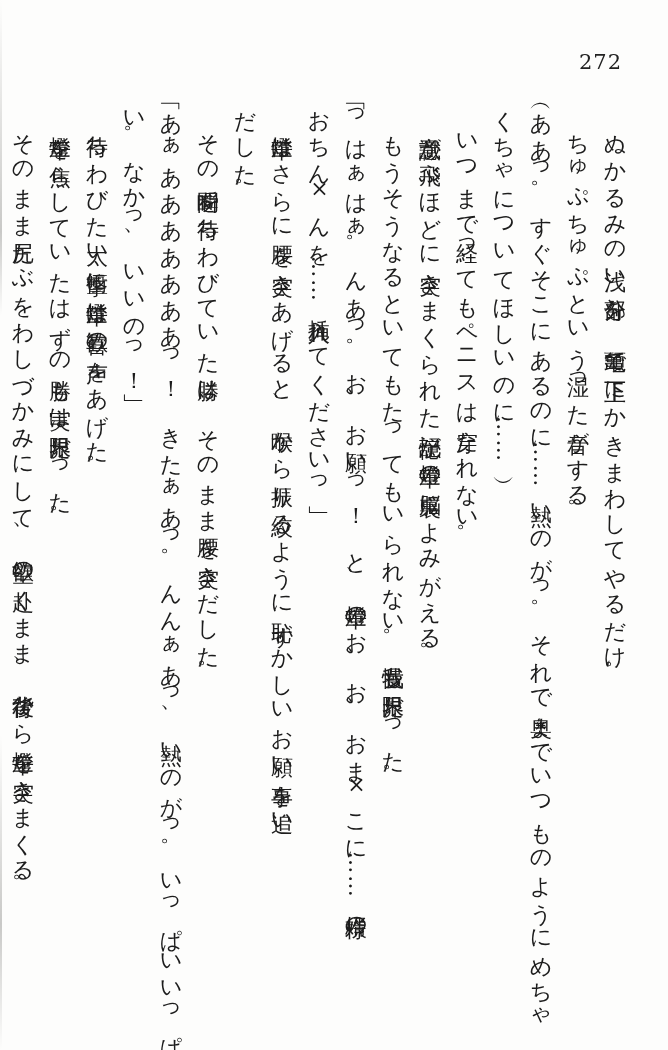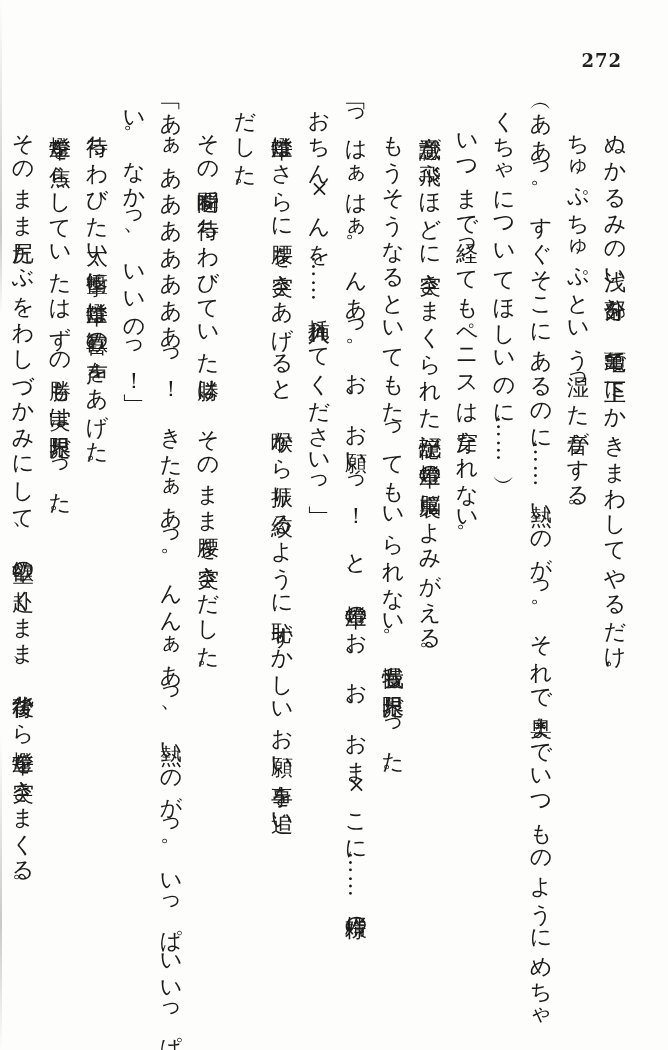--- a/index.html
+++ b/index.html
@@ -21,24 +21,23 @@
     left: 0;
     top: 0;
     width: 2px;
     height: 100%;
     background: linear-gradient(#fdfdfc 0%, #c9c9c7 22%, #fdfdfc 30%, #fdfdfc 70%, #c9c9c7 88%, #fdfdfc 100%);
   }
   .page-number {
     position: absolute;
     top: 50px;
     right: 46px;
-    font-size: 18px;
+    font-size: 21px;
     letter-spacing: 1px;
     color: #222222;
-    font-weight: bold;
   }
   .text-body {
     position: absolute;
     top: 96px;
     right: 34px;
     height: 938px;
     writing-mode: vertical-rl;
     text-orientation: mixed;
     font-size: 22px;
     line-height: 37px;

